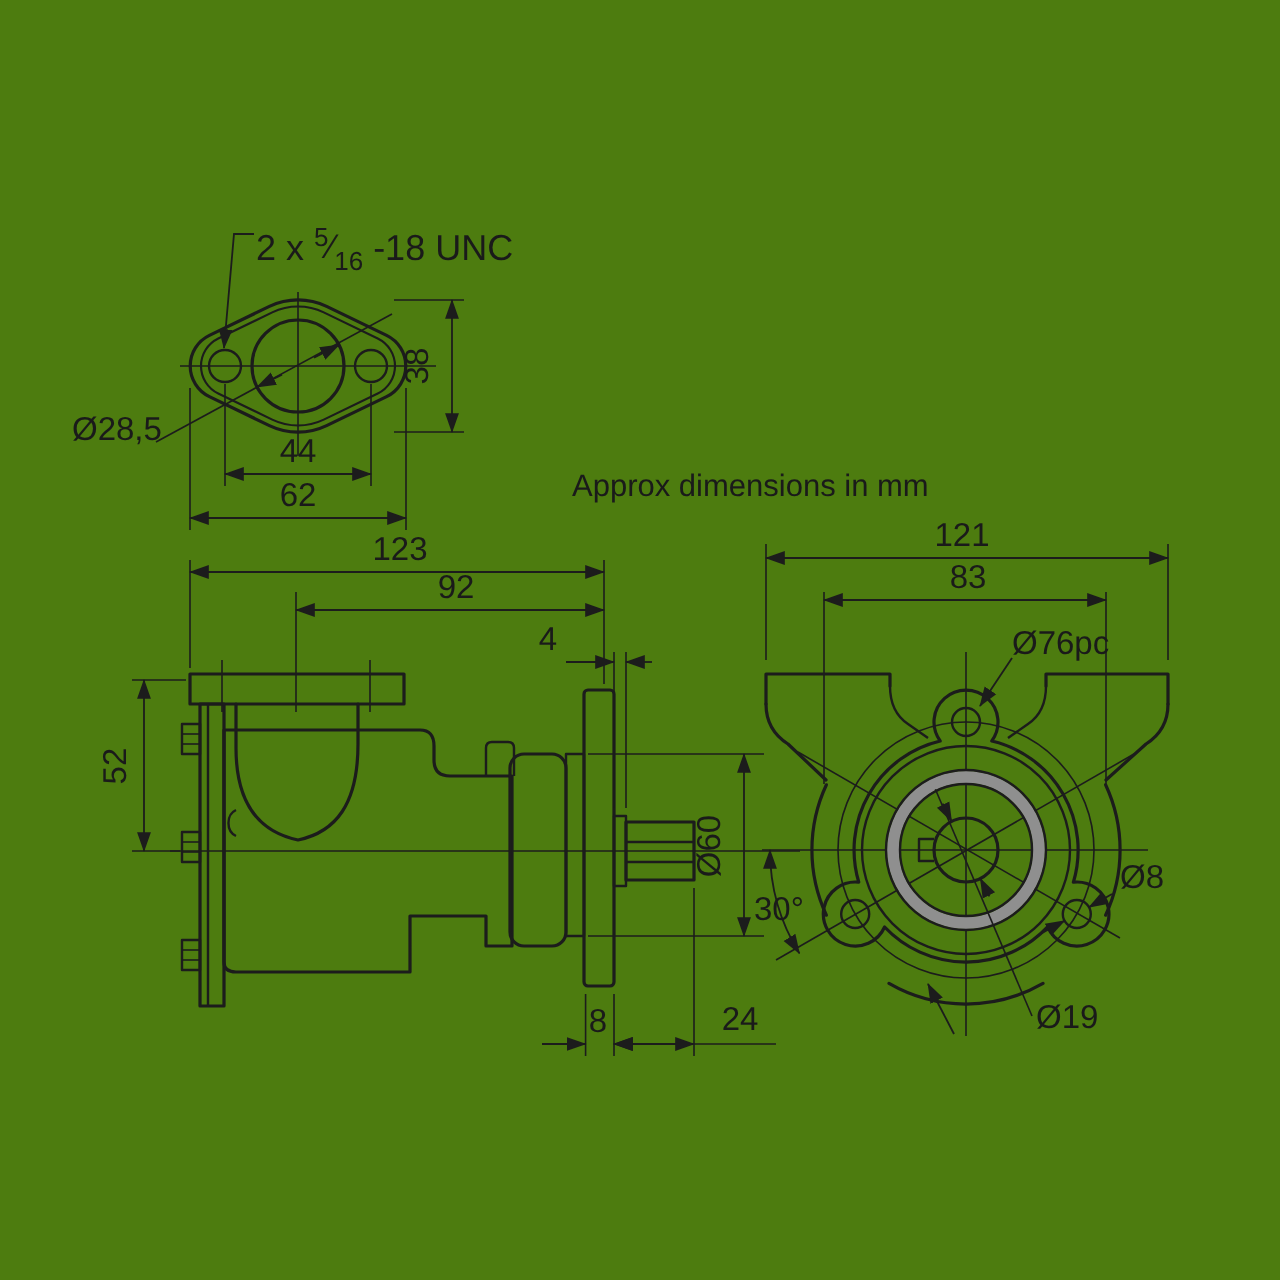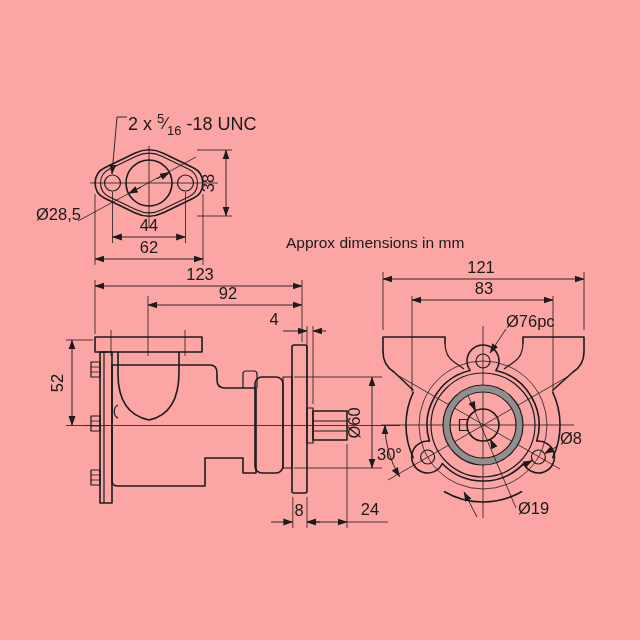--- a/index.html
+++ b/index.html
@@ -1,16 +1,16 @@
 <!DOCTYPE html>
 <html><head>
 <meta charset="utf-8">
 <style>
   html,body { margin:0; padding:0; background:#ffffff; }
-  #canvas { position:relative; width:640px; height:640px; background:#fca5a5; overflow:hidden; }
+  #canvas { position:relative; width:640px; height:640px; background:#4d7c0f; overflow:hidden; }
   svg { display:block; }
   .o  { fill:none; stroke:#1c1c1c; stroke-width:1.6; stroke-linejoin:round; stroke-linecap:round; }
   .o2 { fill:none; stroke:#1c1c1c; stroke-width:1.2; stroke-linejoin:round; }
   .t  { fill:none; stroke:#1c1c1c; stroke-width:0.8; }
   .d  { fill:none; stroke:#1c1c1c; stroke-width:0.9; }
   .seal { fill:none; stroke:#8f8f8f; stroke-width:6; }
   text { font-family:"Liberation Sans", sans-serif; fill:#1a1a1a; }
   .dim { font-size:16.5px; }
   .note { font-size:15.5px; }
   .thread { font-size:18px; }

